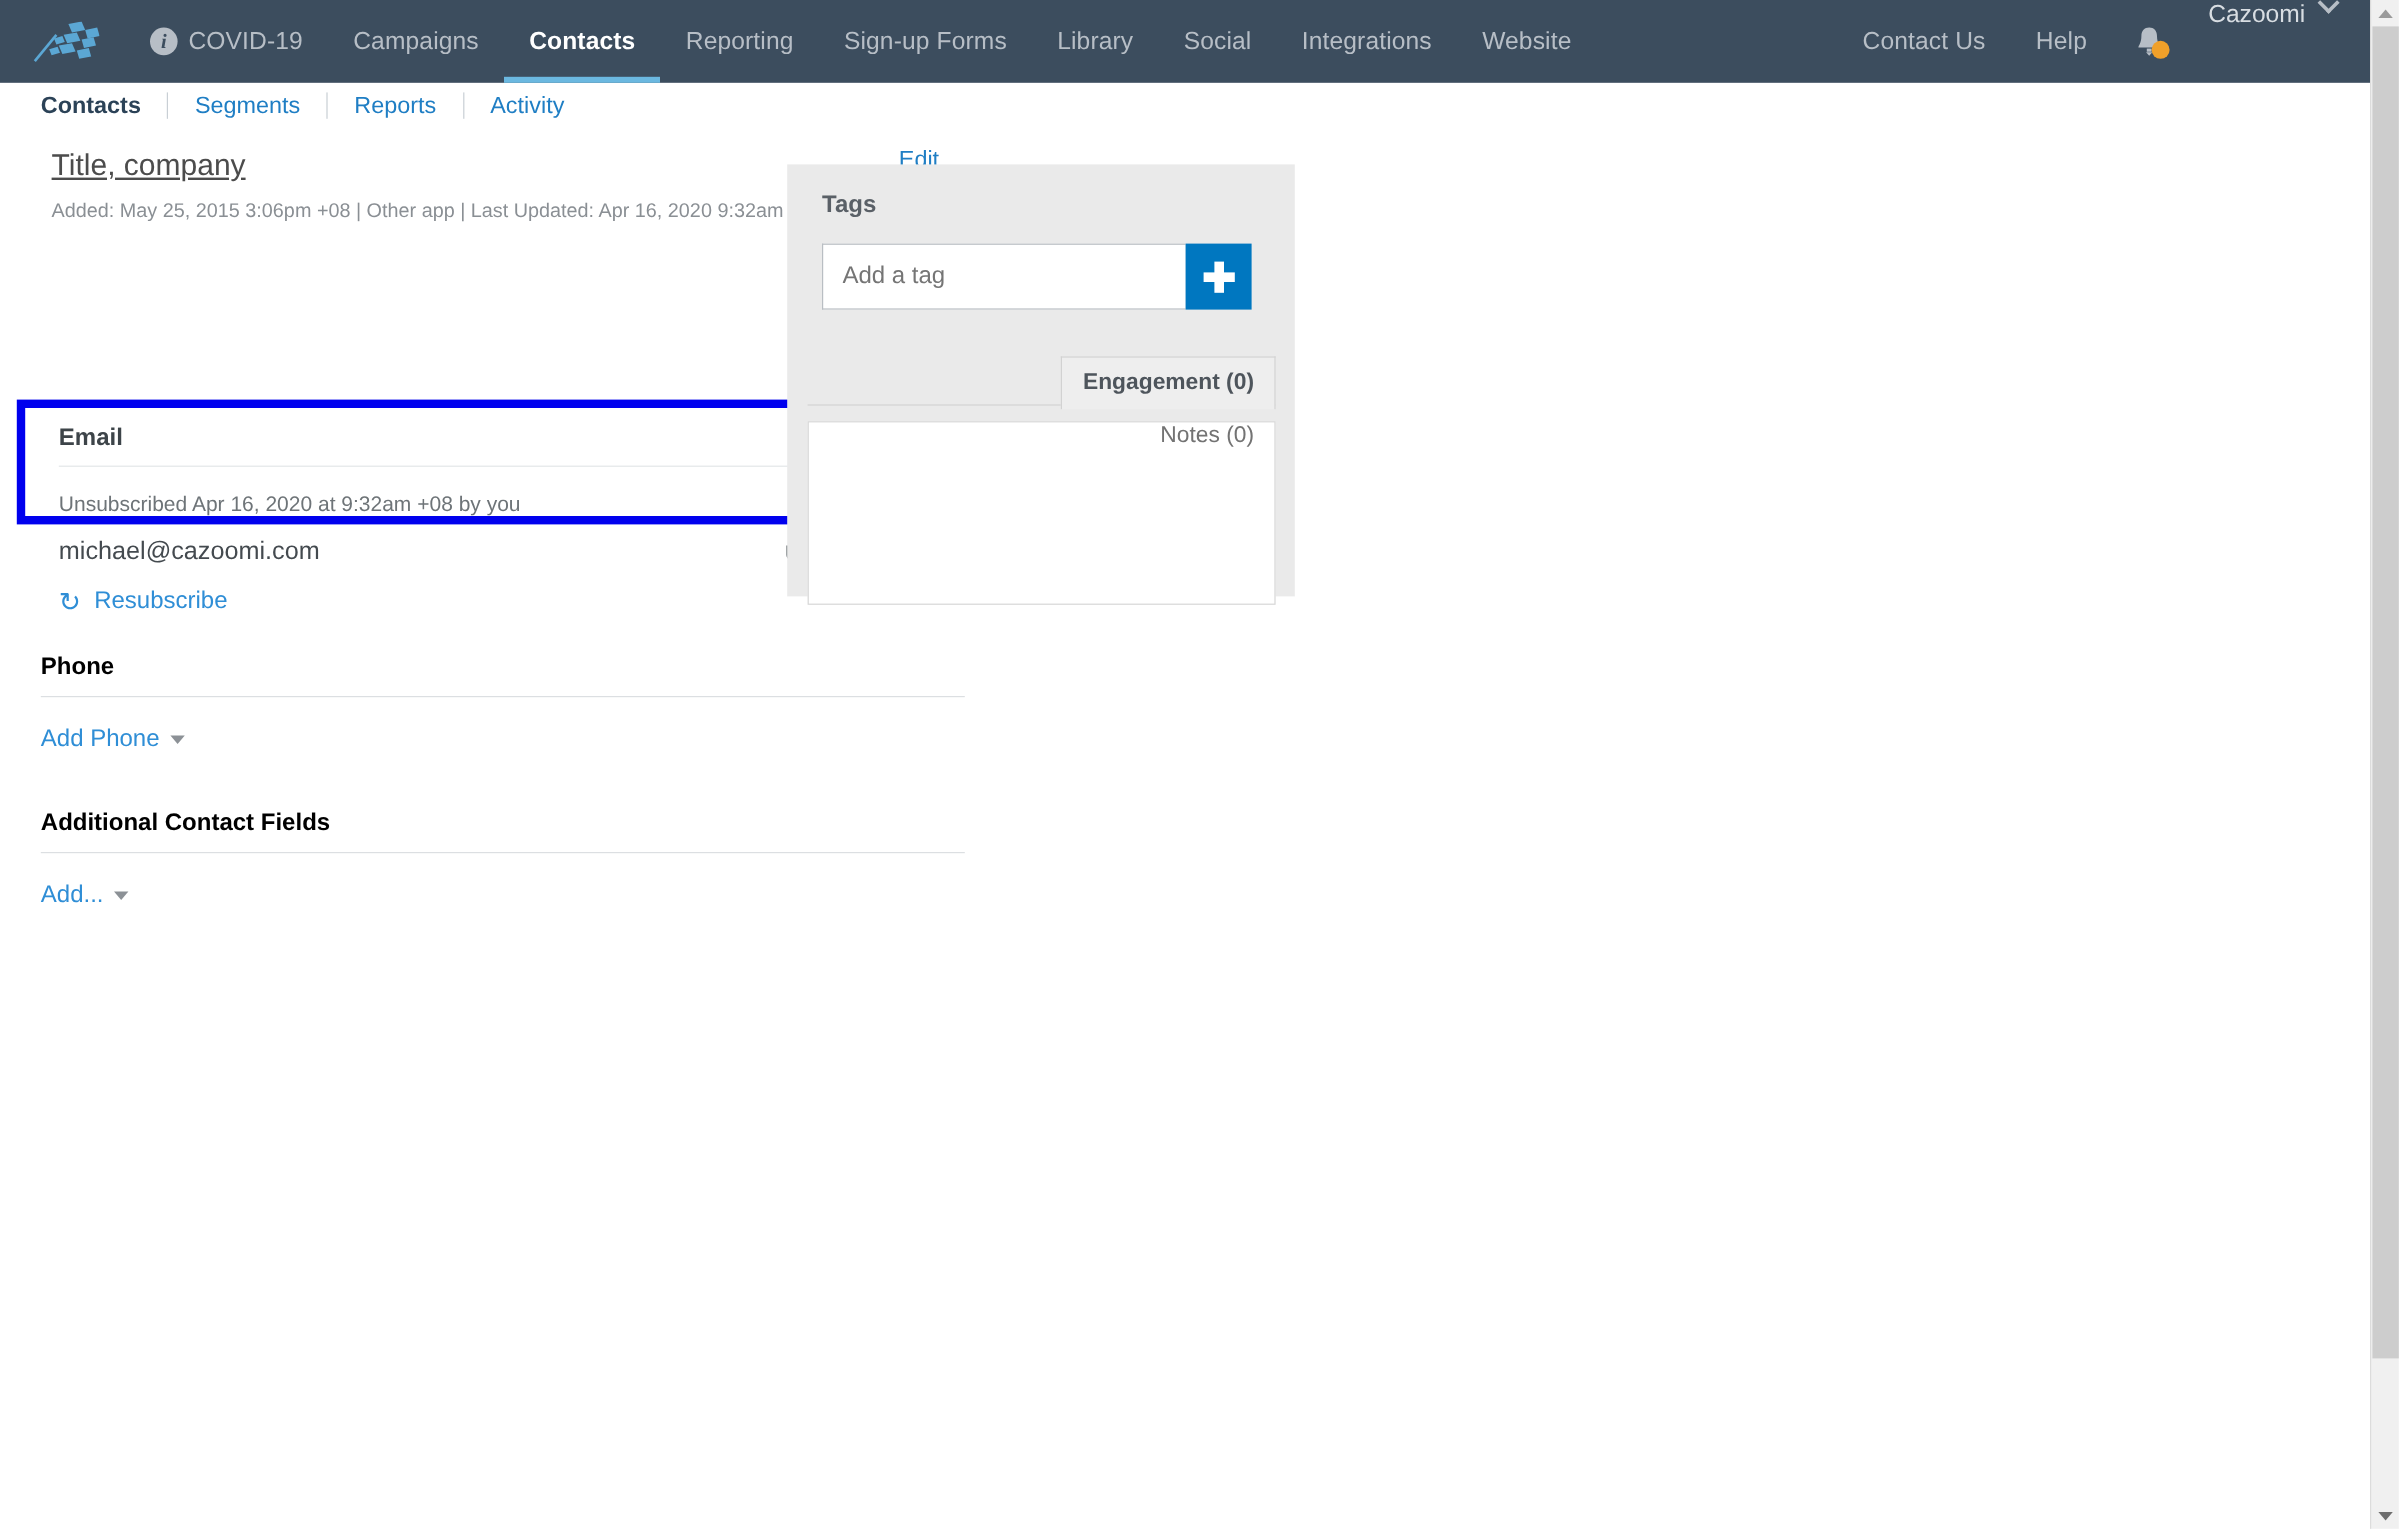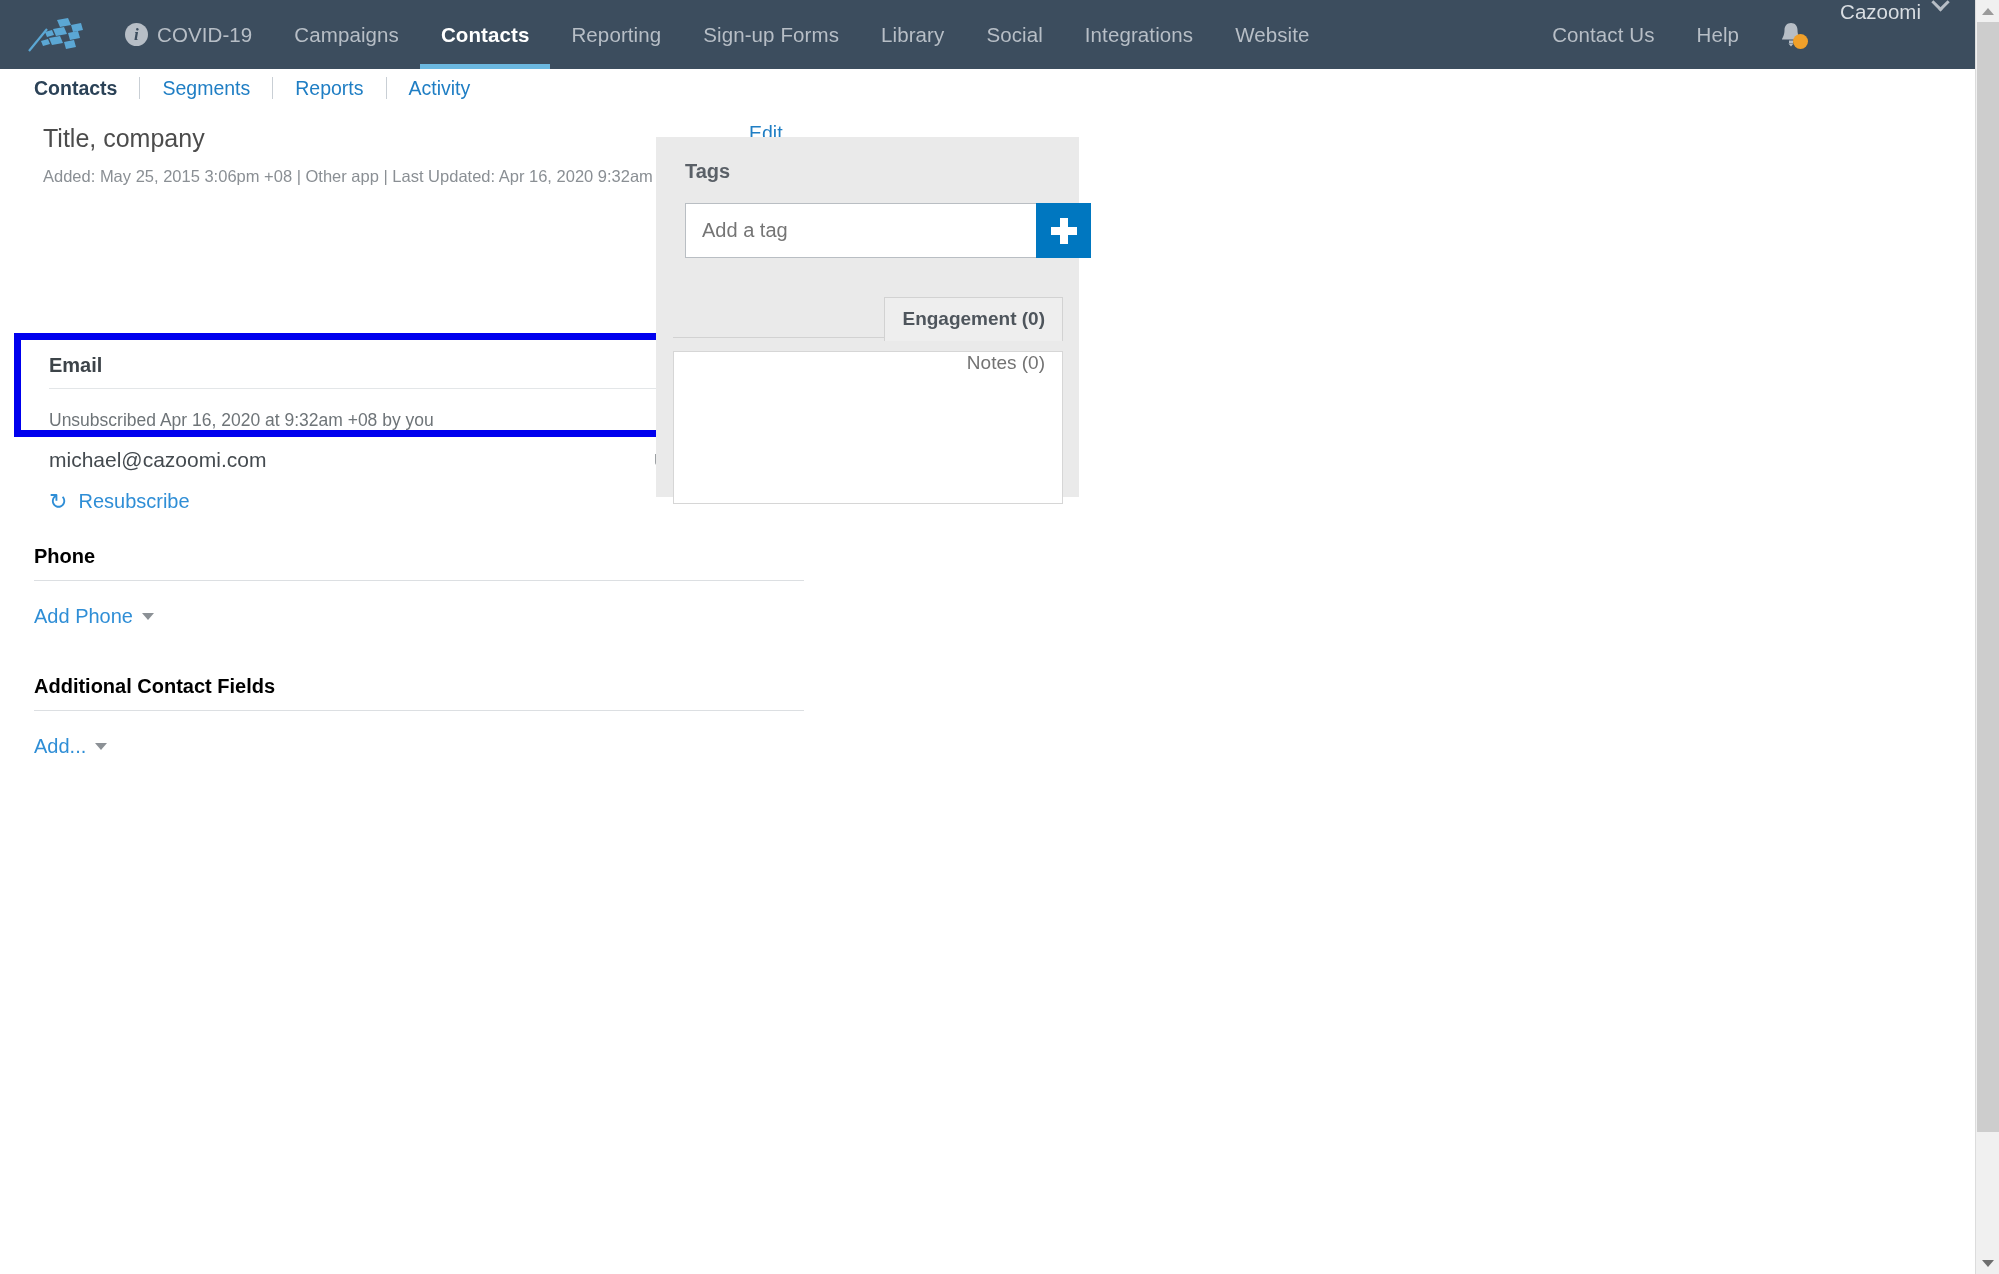--- a/index.html
+++ b/index.html
@@ -86,21 +86,21 @@
   #avatar { width: 46px; height: 46px; flex: none; margin-top: 14px; }
   #contact-name {
     font-size: 42px; color: #23679c; font-weight: normal;
     margin-left: 15px; line-height: 1.2; cursor: pointer;
   }
   #edit-link {
     position: absolute; left: 715px; top: 15px;
     font-size: 19.5px; color: #1f7ec4; cursor: pointer;
   }
   #contact-title {
-    font-size: 25px; color: #4c4c4c; margin-top: 17px; margin-left: 9px; font-weight: normal;
+    font-size: 25px; color: #4c4c4c; margin-top: 17px; margin-left: 9px; font-weight: normal; text-decoration: underline;
   }
   #contact-meta {
     font-size: 16.5px; color: #8a8f94; margin-top: 14px; margin-left: 9px;
   }
 
   .section { margin-left: 0; }
   .section-title {
     font-size: 20px; color: #000000; font-weight: bold;
     padding-bottom: 12px; border-bottom: 1px solid #dcdfe2;
   }
@@ -146,21 +146,21 @@
   
   #tags-panel {
     position: absolute; left: 656px; top: 30px;
     width: 423px; height: 360px;
     background: #eaeaea;
   }
   #tags-label {
     font-size: 20px; color: #5a6067; font-weight: bold;
     margin: 23px 0 0 29px;
   }
-  #tag-input-row { display: flex; margin: 20px 12px 0 29px; width: 406px; height: 55px; }
+  #tag-input-row { display: flex; margin: 20px 12px 0 29px; width: 358px; height: 55px; }
   #tag-input {
     flex: 1; border: 1px solid #b9bec3; border-right: none; background: #fff;
     font-size: 20px; color: #888e93; padding: 0 16px;
     font-family: "Liberation Sans", sans-serif; outline: none;
   }
   #tag-add-btn {
     width: 55px; background: #0077c0; border: none; color: #fff;
     display: flex; align-items: center; justify-content: center; cursor: pointer;
   }
   .plus {

